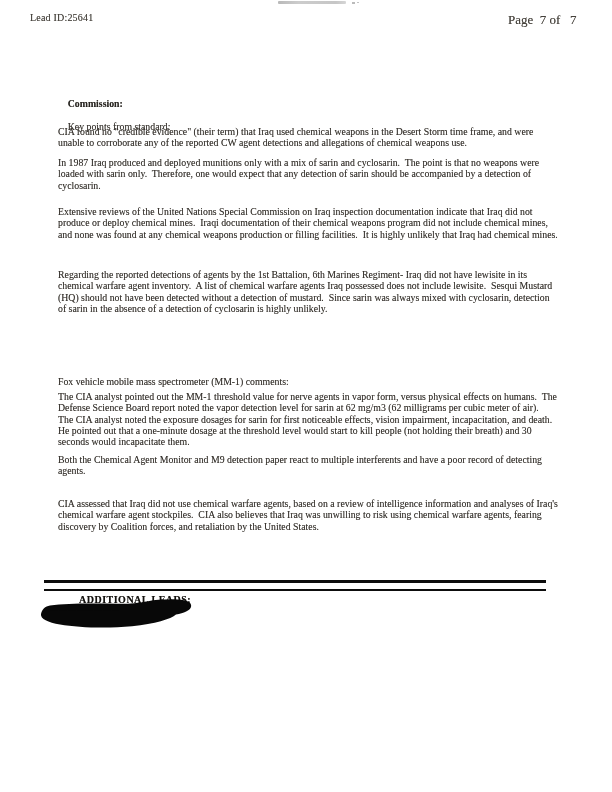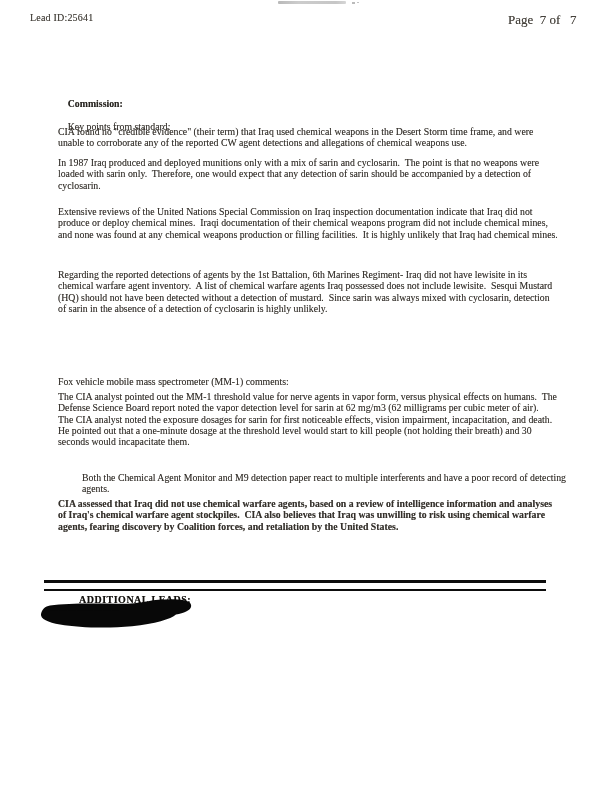--- a/index.html
+++ b/index.html
@@ -111,22 +111,22 @@
     <span class="h-narrative">Commission:</span><br>
     <span>Key points from standard:</span>
   </div>
 
   <div class="block" style="top:126px;">CIA found no "credible evidence" (their term) that Iraq used chemical weapons in the Desert Storm time frame, and were unable to corroborate any of the reported CW agent detections and allegations of chemical weapons use.</div>
   <div class="block" style="top:157px;">In 1987 Iraq produced and deployed munitions only with a mix of sarin and cyclosarin.  The point is that no weapons were loaded with sarin only.  Therefore, one would expect that any detection of sarin should be accompanied by a detection of cyclosarin.</div>
   <div class="block" style="top:206px;">Extensive reviews of the United Nations Special Commission on Iraq inspection documentation indicate that Iraq did not produce or deploy chemical mines.  Iraqi documentation of their chemical weapons program did not include chemical mines, and none was found at any chemical weapons production or filling facilities.  It is highly unlikely that Iraq had chemical mines.</div>
   <div class="block" style="top:269px;">Regarding the reported detections of agents by the 1st Battalion, 6th Marines Regiment- Iraq did not have lewisite in its chemical warfare agent inventory.  A list of chemical warfare agents Iraq possessed does not include lewisite.  Sesqui Mustard (HQ) should not have been detected without a detection of mustard.  Since sarin was always mixed with cyclosarin, detection of sarin in the absence of a detection of cyclosarin is highly unlikely.</div>
   <div class="block" style="top:376px;">Fox vehicle mobile mass spectrometer (MM-1) comments:</div>
   <div class="block" style="top:391px;">The CIA analyst pointed out the MM-1 threshold value for nerve agents in vapor form, versus physical effects on humans.  The Defense Science Board report noted the vapor detection level for sarin at 62 mg/m3 (62 milligrams per cubic meter of air).  The CIA analyst noted the exposure dosages for sarin for first noticeable effects, vision impairment, incapacitation, and death.  He pointed out that a one-minute dosage at the threshold level would start to kill people (not holding their breath) and 30 seconds would incapacitate them.</div>
-  <div class="block" style="top:472px;margin-left:24px;">Both the Chemical Agent Monitor and M9 detection paper react to multiple interferents and have a poor record of detecting agents.</div>
-  <div class="block" style="top:498px;font-weight:bold;">CIA assessed that Iraq did not use chemical warfare agents, based on a review of intelligence information and analyses of Iraq's chemical warfare agent stockpiles.  CIA also believes that Iraq was unwilling to risk using chemical warfare agents, fearing discovery by Coalition forces, and retaliation by the United States.</div>
+  <div class="block" style="top:454px;">Both the Chemical Agent Monitor and M9 detection paper react to multiple interferents and have a poor record of detecting agents.</div>
+  <div class="block" style="top:498px;">CIA assessed that Iraq did not use chemical warfare agents, based on a review of intelligence information and analyses of Iraq's chemical warfare agent stockpiles.  CIA also believes that Iraq was unwilling to risk using chemical warfare agents, fearing discovery by Coalition forces, and retaliation by the United States.</div>
 
   <div class="sep-line sep-line-1"></div>
   <div class="sep-line sep-line-2"></div>
 
   <div class="leads-heading">ADDITIONAL LEADS:</div>
 
   <svg class="redaction" viewBox="0 0 154 32" aria-hidden="true">
     <path fill="#080808" d="M 1,16
          C 2,11 5,8.5 10,7.5
          C 28,5 55,5.5 78,5.8

